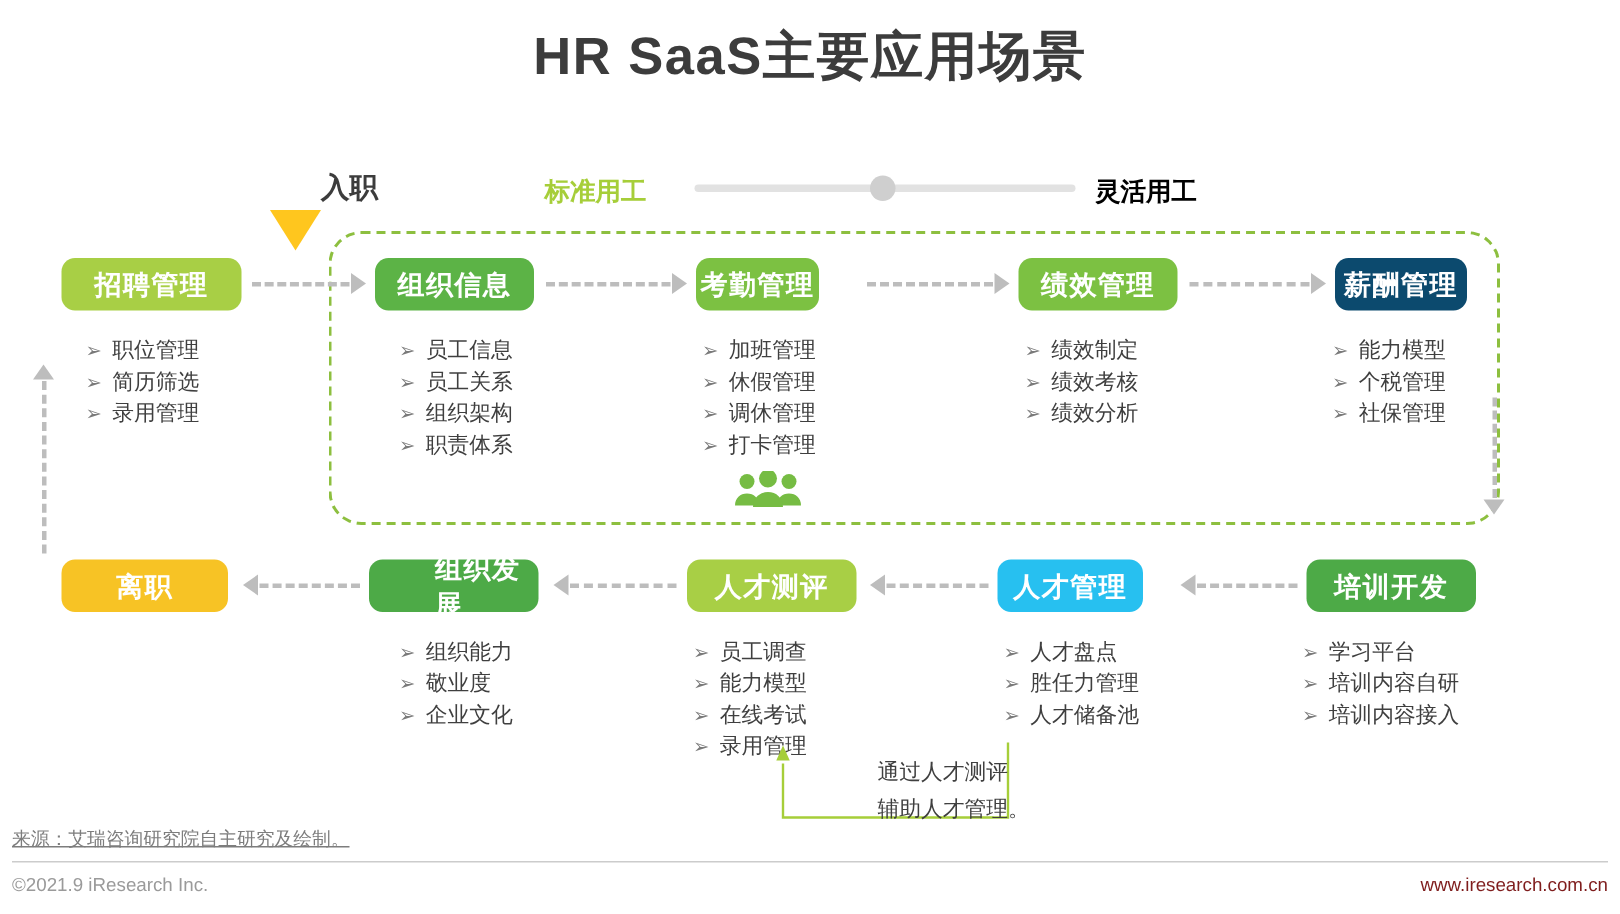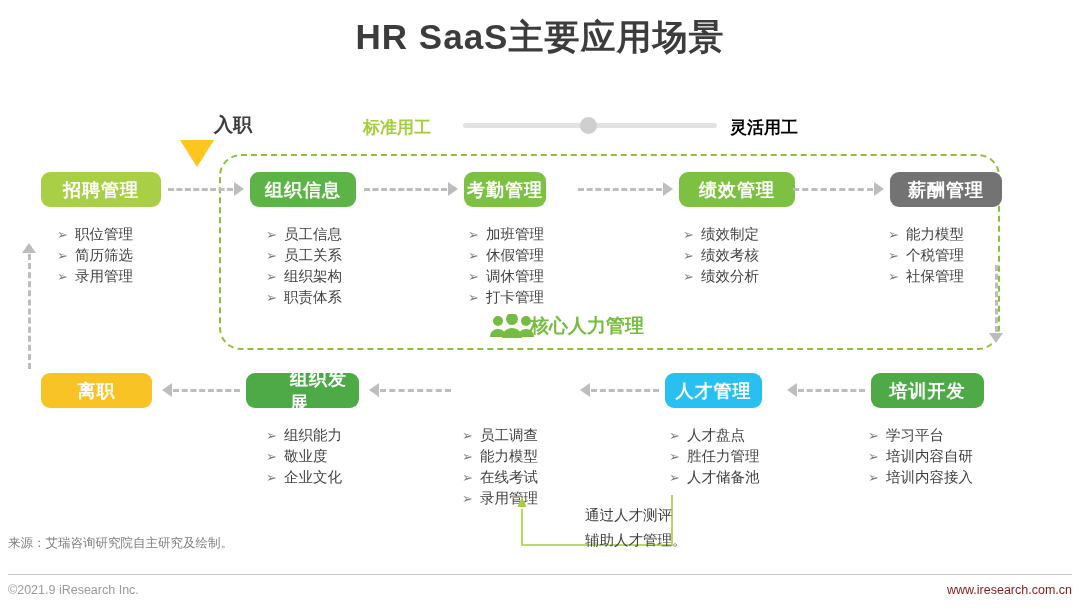--- a/index.html
+++ b/index.html
@@ -137,22 +137,22 @@
 
   
   .note{
     position:absolute;left:585px;top:503px;
     font-size:14.5px;color:#3f3f3f;line-height:25px;
     white-space:nowrap;
   }
 
   
   .source{
-    position:absolute;left:8px;top:535px;
-    font-size:12.5px;color:#7d7d7d;
+    position:absolute;left:8px;top:551px;
+    font-size:12.5px;color:#7d7d7d;text-decoration:underline;
   }
   .foot-rule{
     position:absolute;left:8px;top:574px;width:1064px;height:1px;
     background:#cccccc;
   }
   .copy{
     position:absolute;left:8px;top:583px;
     font-size:12.5px;color:#9a9a9a;
   }
   .site{
@@ -178,35 +178,34 @@
   <div class="core-box"></div>
 
   <svg class="core-icon" width="46" height="24" viewBox="0 0 46 24">
     <circle cx="9" cy="7" r="5" fill="#76bc43"></circle>
     <path d="M1 23c0-5 3.5-8 8-8s8 3 8 8z" fill="#76bc43"></path>
     <circle cx="37" cy="7" r="5" fill="#76bc43"></circle>
     <path d="M29 23c0-5 3.5-8 8-8s8 3 8 8z" fill="#76bc43"></path>
     <circle cx="23" cy="5" r="6" fill="#76bc43"></circle>
     <path d="M13 24c0-6 4.5-10 10-10s10 4 10 10z" fill="#76bc43"></path>
   </svg>
-  <div class="core-label" style="left:530px;">核心人力管理</div>
 
   <div class="pill" style="left:41px;top:172px;width:120px;background:#a8cf45;">
     <span>招聘管理</span>
   </div>
   <div class="pill" style="left:250px;top:172px;width:106px;background:#5cb346;">
     <span>组织信息</span>
   </div>
   <div class="pill" style="left:464px;top:172px;width:82px;background:#7cc142;">
     <span>考勤管理</span>
   </div>
-  <div class="pill" style="left:679px;top:172px;width:116px;background:#7cc142;">
+  <div class="pill" style="left:679px;top:172px;width:106px;background:#7cc142;">
     <span>绩效管理</span>
   </div>
-  <div class="pill" style="left:890px;top:172px;width:112px;background:#737373;">
+  <div class="pill" style="left:890px;top:172px;width:88px;background:#0c4a6e;">
     <span>薪酬管理</span>
   </div>
 
   <div class="h-arrow" style="left:168px;top:183px;width:76px;">
     <div class="line"></div>
       <div class="head-r"></div>
   </div>
   <div class="h-arrow" style="left:364px;top:183px;width:94px;">
     <div class="line"></div>
       <div class="head-r"></div>
@@ -297,20 +296,23 @@
         <span class="arrow">➢</span>
         <span>社保管理</span>
       </div>
     </div>
 
   <div class="pill" style="left:41px;top:373px;width:111px;background:#f7c325;">
     <span>离职</span>
   </div>
   <div class="pill" style="left:246px;top:373px;width:113px;background:#4daa47;padding-left:44px;">
     <span>组织发展</span>
+  </div>
+  <div class="pill" style="left:458px;top:373px;width:113px;background:#a8cf45;">
+    <span>人才测评</span>
   </div>
   <div class="pill" style="left:665px;top:373px;width:97px;background:#27c0f0;">
     <span>人才管理</span>
   </div>
   <div class="pill" style="left:871px;top:373px;width:113px;background:#4daa47;">
     <span>培训开发</span>
   </div>
 
   <div class="h-arrow" style="left:162px;top:384px;width:78px;">
     <div class="head-l"></div>

